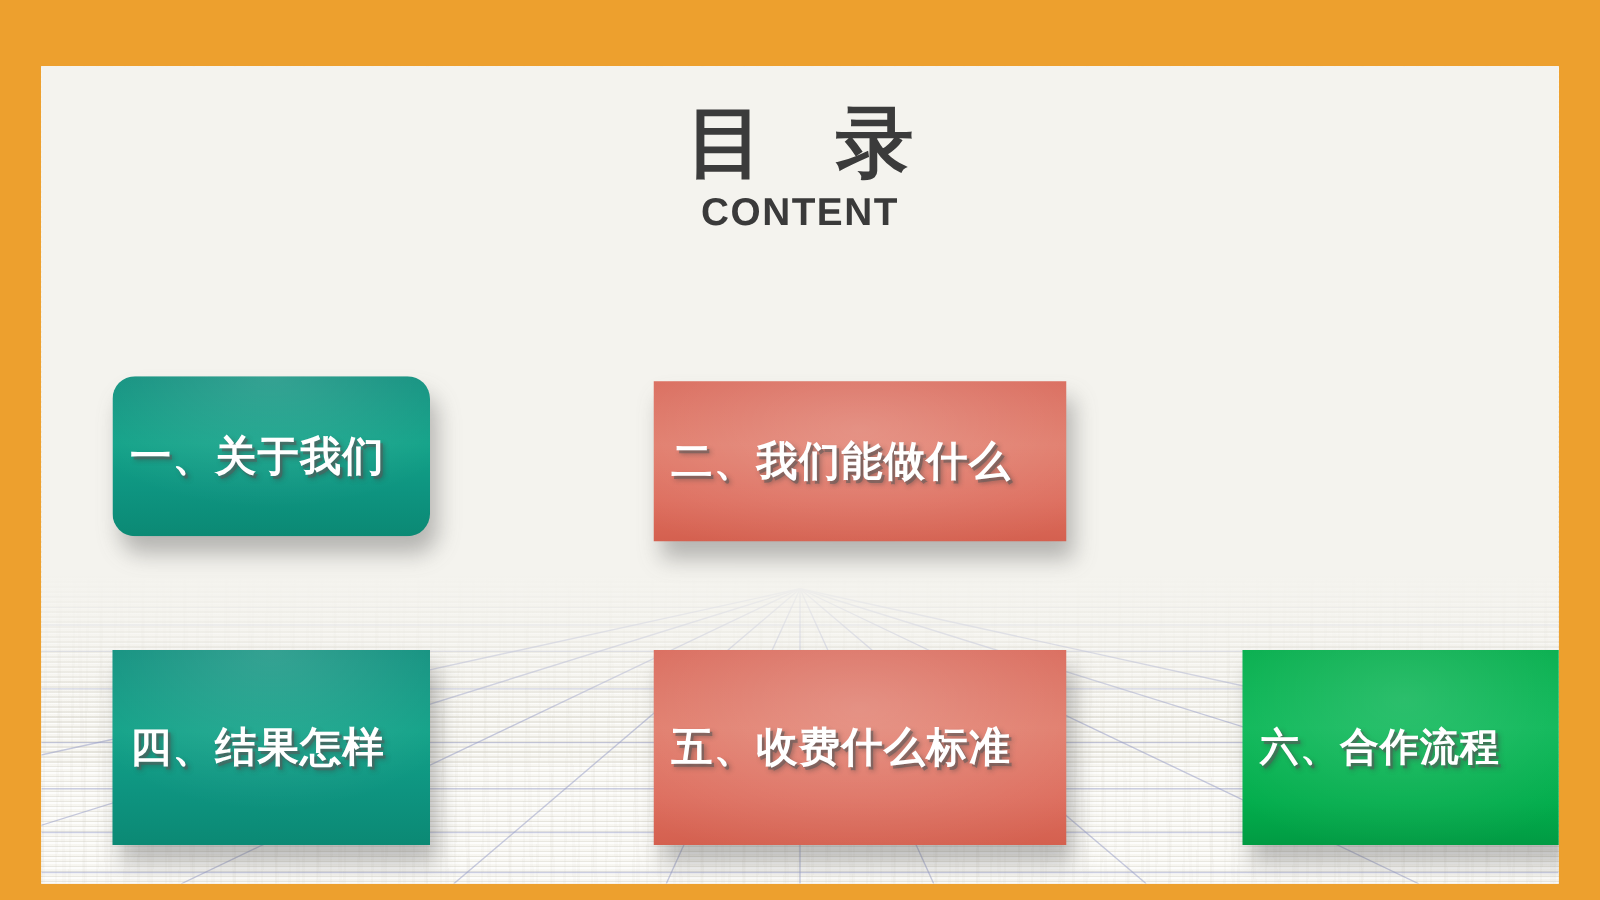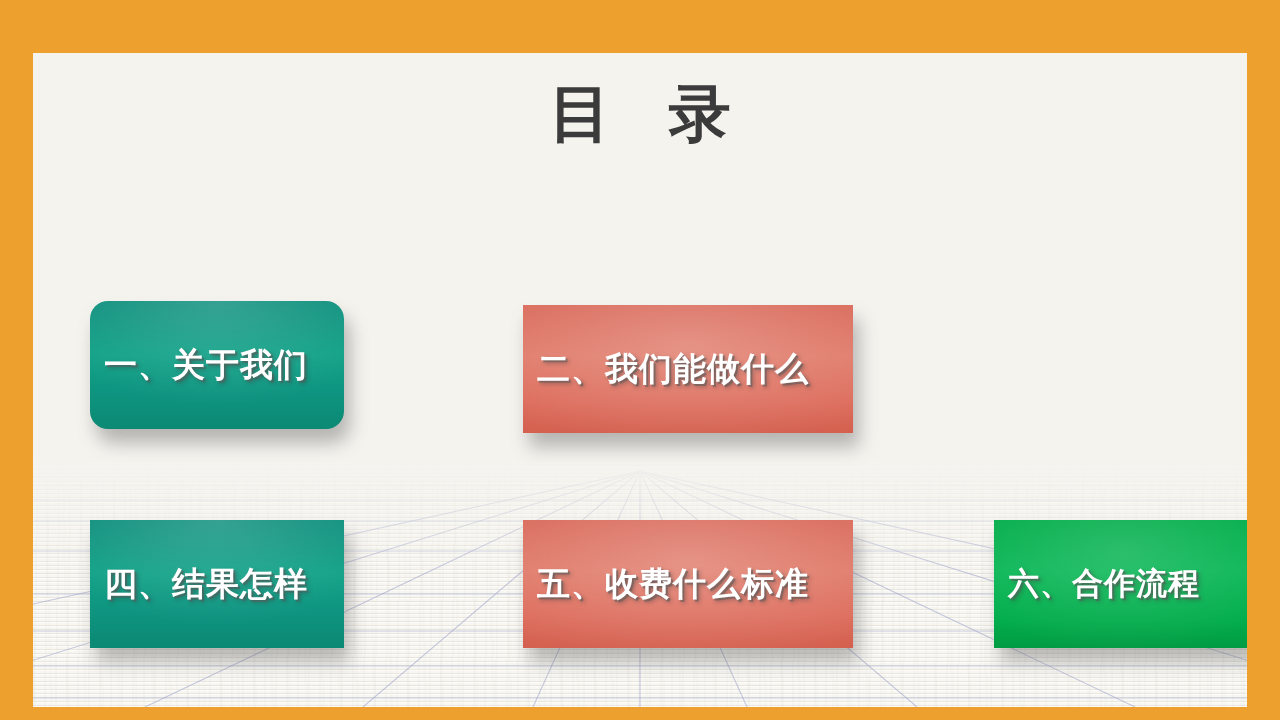--- a/index.html
+++ b/index.html
@@ -136,21 +136,21 @@
       linear-gradient(180deg, #04ae4c 0%, #0bb757 40%, #02ad4c 78%, #019b43 100%);
   }
 
   
   .col-1 { left: 57px;  width: 254px; }
   .col-2 { left: 490px; width: 330px; }
   .col-3 { left: 961px; width: 259px; }
 
   .row-top    { top: 248px; height: 128px; border-radius: 18px; }
   .row-top-2  { top: 252px; height: 128px; }
-  .row-bottom { top: 467px; height: 128px; }
+  .row-bottom { top: 467px; height: 156px; }
 
   .box .box-label { padding: 0 14px; }
   .size-lg { font-size: 33px; }
   .size-md { font-size: 31px; }
 </style>
 </head>
 <body>
 
 <div id="slide">
 
@@ -192,20 +192,21 @@
           <stop offset="62%" stop-color="#f4f3ee" stop-opacity="1"></stop>
           <stop offset="70%" stop-color="#f4f3ee" stop-opacity="0.55"></stop>
           <stop offset="80%" stop-color="#f4f3ee" stop-opacity="0"></stop>
         </linearGradient>
       </defs>
       <rect x="0" y="0" width="1214" height="654" fill="url(#horizonFade)"></rect>
     </svg>
 
     <div id="title-block">
       <h1 id="title-main">目 录</h1>
+      <h2 id="title-sub">CONTENT</h2>
     </div>
 
     <div class="box teal col-1 row-top">
       <span class="box-label size-lg">一、关于我们</span>
     </div>
 
     <div class="box coral col-2 row-top-2">
       <span class="box-label size-lg">二、我们能做什么</span>
     </div>
 

